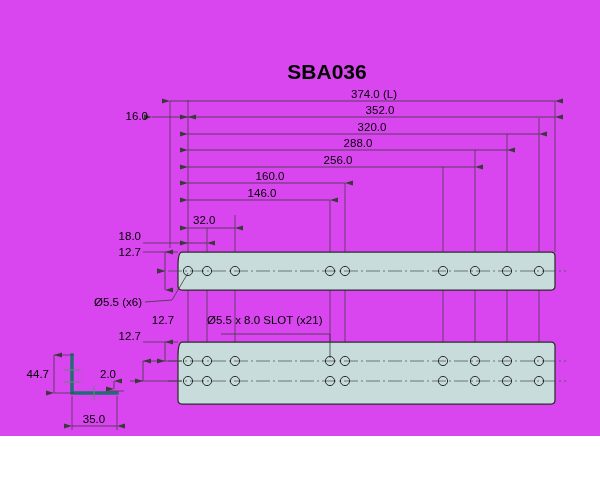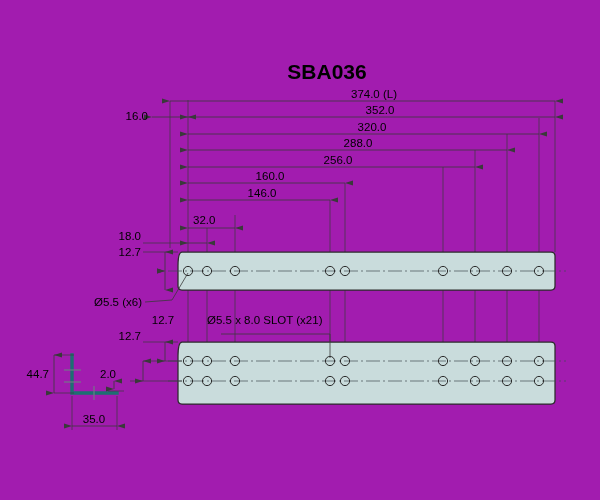--- a/index.html
+++ b/index.html
@@ -9,22 +9,22 @@
   }
   body {
     width: 600px;
     height: 500px;
     overflow: hidden;
     font-family: "Liberation Sans", sans-serif;
   }
   #drawing-root {
     position: relative;
     width: 600px;
-    height: 500px;
-    background: #a21caf;
+    height: 436px;
+    background: #d946ef;
   }
   svg#cad {
     display: block;
     width: 600px;
     height: 500px;
   }
   .dim-text {
     font-family: "Liberation Sans", sans-serif;
     font-size: 11.5px;
     fill: #000000;

